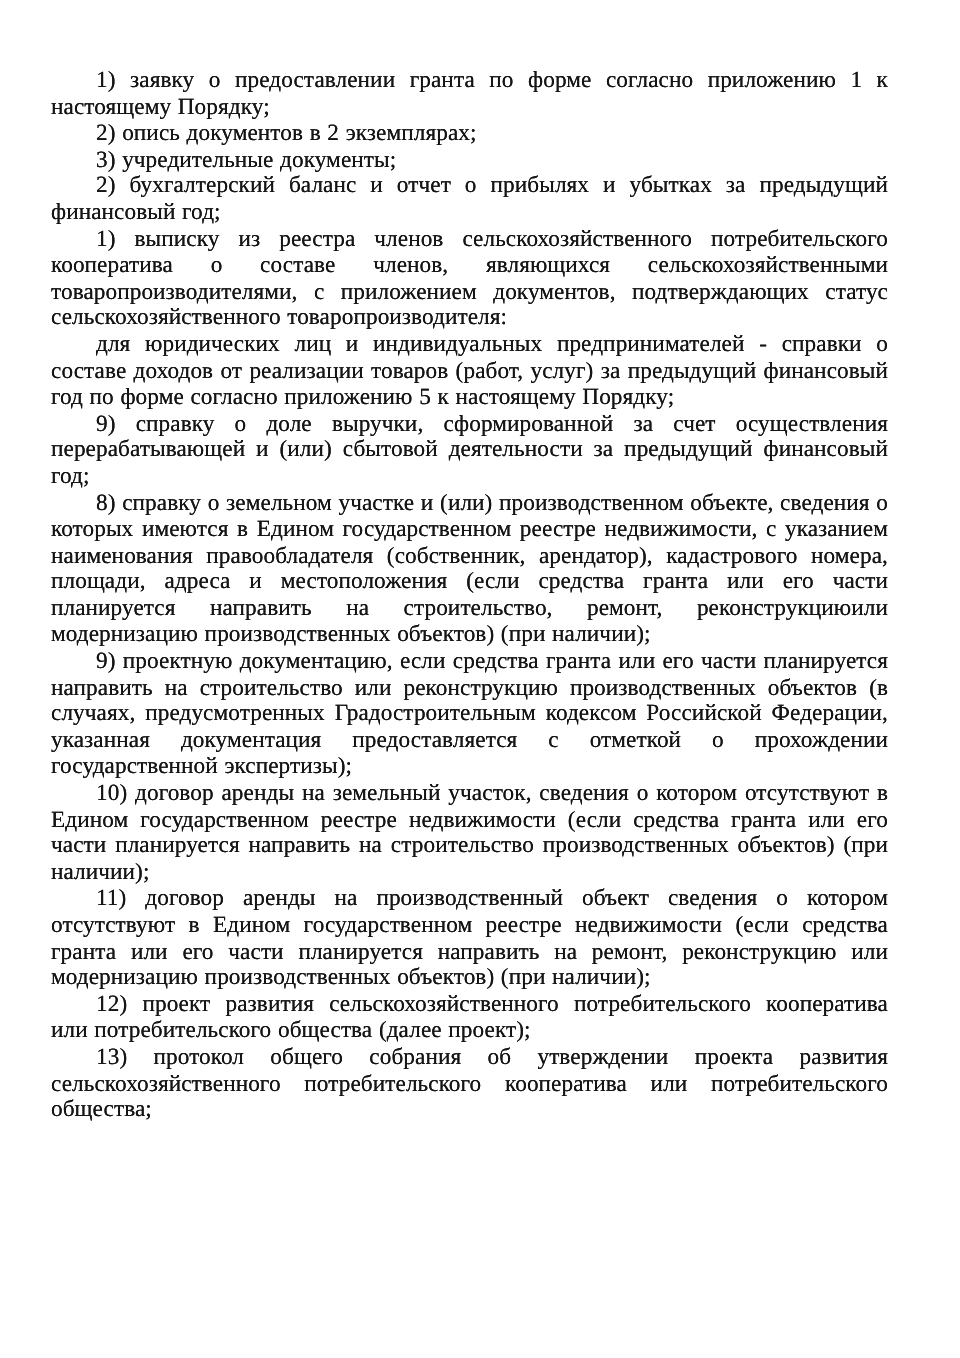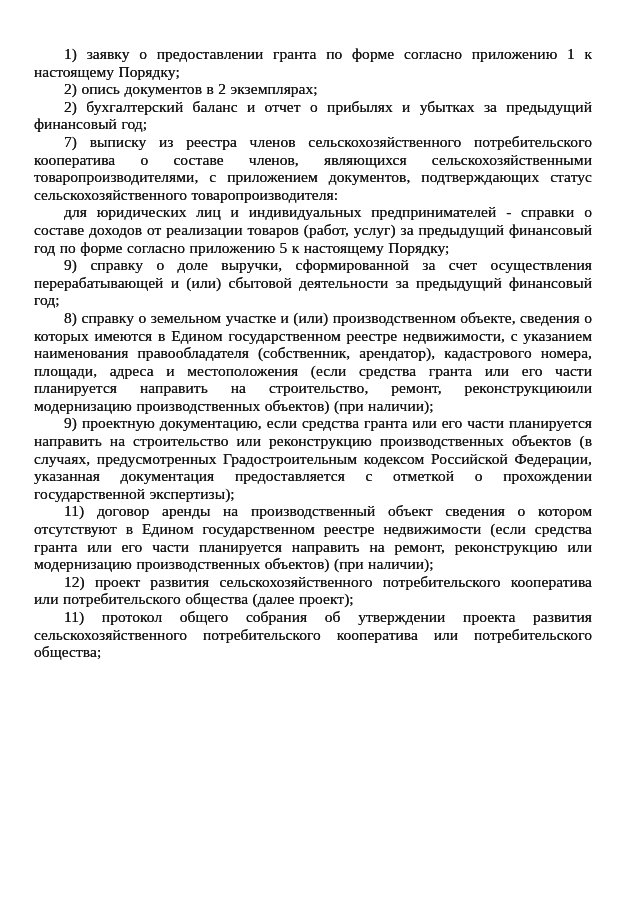--- a/index.html
+++ b/index.html
@@ -33,22 +33,24 @@
     
     text-shadow: 0 0 0.35px #1a1a1a;
   }
 </style>
 </head>
 <body>
 
 <div class="page">
   <p class="para">1) заявку о предоставлении гранта по форме согласно приложению 1 к настоящему Порядку;</p>
   <p class="para">2) опись документов в 2 экземплярах;</p>
+  <p class="para">3) учредительные документы;</p>
   <p class="para">2) бухгалтерский баланс и отчет о прибылях и убытках за предыдущий финансовый год;</p>
-  <p class="para">7) выписку из реестра членов сельскохозяйственного потребительского кооператива о составе членов, являющихся сельскохозяйственными товаропроизводителями, с приложением документов, подтверждающих статус сельскохозяйственного товаропроизводителя:</p>
+  <p class="para">1) выписку из реестра членов сельскохозяйственного потребительского кооператива о составе членов, являющихся сельскохозяйственными товаропроизводителями, с приложением документов, подтверждающих статус сельскохозяйственного товаропроизводителя:</p>
   <p class="para">для юридических лиц и индивидуальных предпринимателей - справки о составе доходов от реализации товаров (работ, услуг) за предыдущий финансовый год по форме согласно приложению 5 к настоящему Порядку;</p>
   <p class="para">9) справку о доле выручки, сформированной за счет осуществления перерабатывающей и (или) сбытовой деятельности за предыдущий финансовый год;</p>
   <p class="para">8) справку о земельном участке и (или) производственном объекте, сведения о которых имеются в Едином государственном реестре недвижимости, с указанием наименования правообладателя (собственник, арендатор), кадастрового номера, площади, адреса и местоположения (если средства гранта или его части планируется направить на строительство, ремонт, реконструкциюили модернизацию производственных объектов) (при наличии);</p>
   <p class="para">9) проектную документацию, если средства гранта или его части планируется направить на строительство или реконструкцию производственных объектов (в случаях, предусмотренных Градостроительным кодексом Российской Федерации, указанная документация предоставляется с отметкой о прохождении государственной экспертизы);</p>
+  <p class="para">10) договор аренды на земельный участок, сведения о котором отсутствуют в Едином государственном реестре недвижимости (если средства гранта или его части планируется направить на строительство производственных объектов) (при наличии);</p>
   <p class="para">11) договор аренды на производственный объект сведения о котором отсутствуют в Едином государственном реестре недвижимости (если средства гранта или его части планируется направить на ремонт, реконструкцию или модернизацию производственных объектов) (при наличии);</p>
   <p class="para">12) проект развития сельскохозяйственного потребительского кооператива или потребительского общества (далее проект);</p>
-  <p class="para">11) протокол общего собрания об утверждении проекта развития сельскохозяйственного потребительского кооператива или потребительского общества;</p>
+  <p class="para">13) протокол общего собрания об утверждении проекта развития сельскохозяйственного потребительского кооператива или потребительского общества;</p>
 </div>
 
 </body></html>

